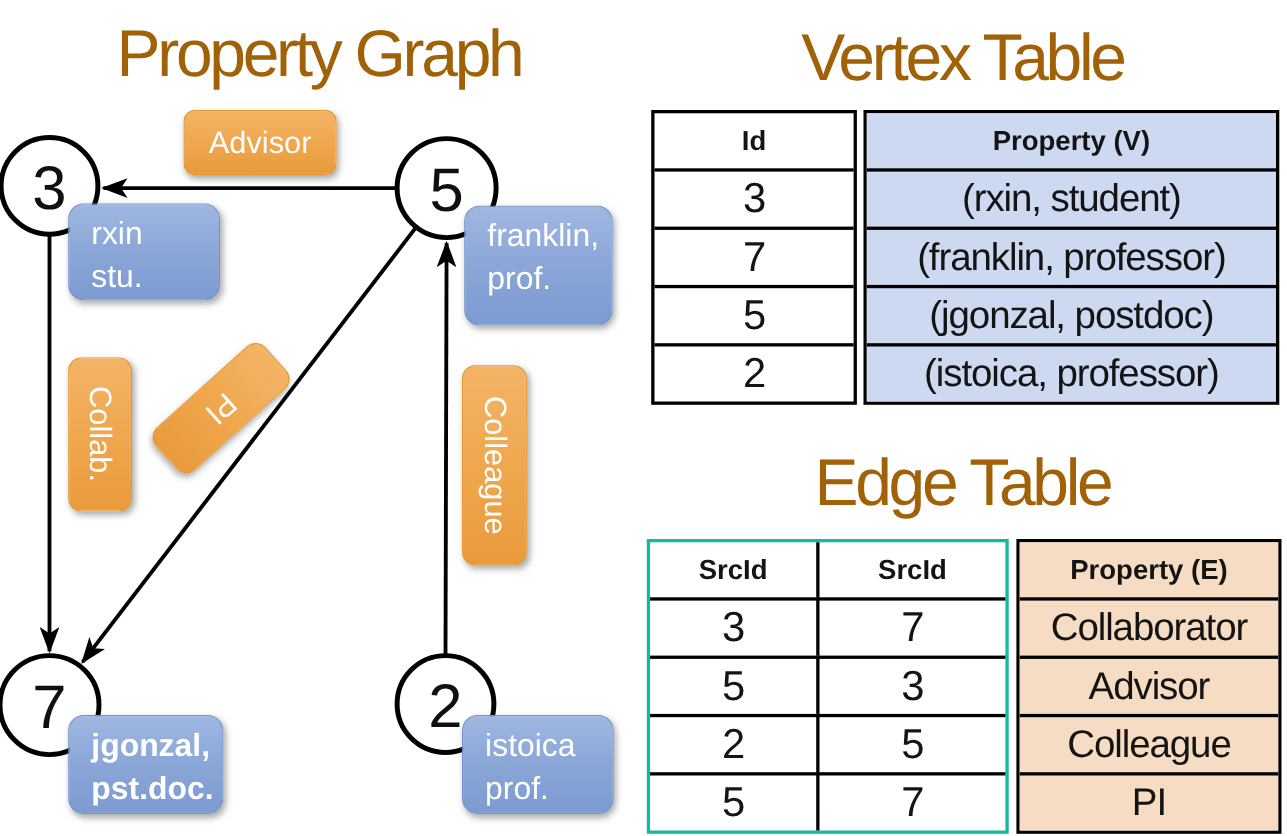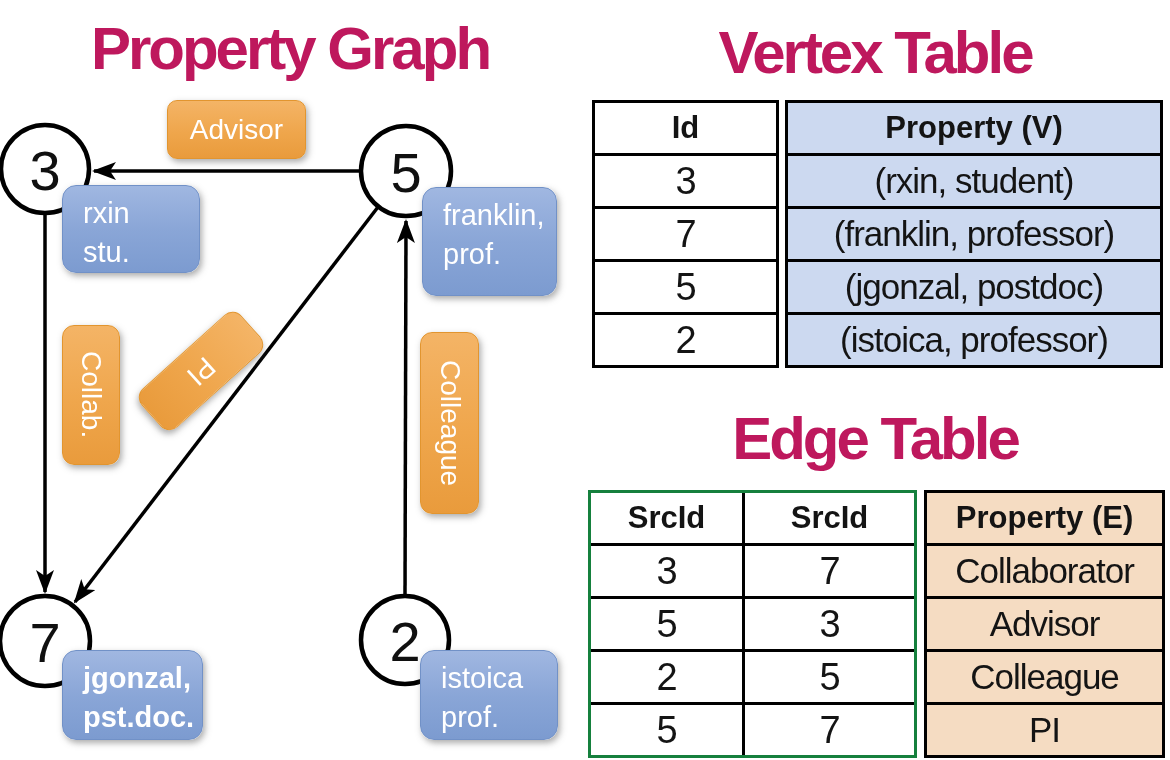--- a/index.html
+++ b/index.html
@@ -1,21 +1,21 @@
 <!DOCTYPE html>
 <html><head>
 <meta charset="utf-8">
 <style>
   html,body{margin:0;padding:0;background:#fff;}
   #app{position:relative;width:1170px;height:760px;background:#fff;overflow:hidden;
        font-family:"Liberation Sans","DejaVu Sans",sans-serif;color:#111;}
 
   
-  .big-title{position:absolute;text-align:center;font-size:60px;font-weight:700;
-             letter-spacing:-3px;color:#be185d;white-space:nowrap;}
+  .big-title{position:absolute;text-align:center;font-size:60px;font-weight:400;
+             letter-spacing:-3px;color:#a16207;white-space:nowrap;}
 
   
   #graph-panel{position:absolute;left:0;top:0;width:580px;height:760px;}
   #graph-svg{position:absolute;left:0;top:0;z-index:1;}
   .node-num{position:absolute;z-index:2;width:90px;text-align:center;
             font-size:56px;font-weight:400;color:#101010;}
 
   .pill{position:absolute;z-index:3;border-radius:12px;color:#fff;
         box-shadow:2px 3px 6px rgba(90,90,90,.5);}
   .pill.orange{background:linear-gradient(180deg,#F4B466 0%,#EFA64C 55%,#E99B3C 100%);
@@ -27,25 +27,25 @@
   .pill.v{display:flex;align-items:center;justify-content:center;
           writing-mode:vertical-rl;font-size:28px;}
   .pill.prop{font-size:29px;line-height:39px;padding:8px 0 12px 20px;box-sizing:border-box;}
 
   
   .tbl{position:absolute;display:flex;}
   .tcol{border:3px solid #000;background:#fff;}
   .tcell{height:50px;display:flex;align-items:center;justify-content:center;
          font-size:38px;letter-spacing:-1px;color:#141414;border-top:3px solid #000;}
   .tcell:first-child{border-top:none;}
-  .tcell.head{font-weight:bold;font-size:31px;letter-spacing:0;}
+  .tcell.head{font-weight:bold;font-size:25px;letter-spacing:0;}
   .tcell.small{font-size:35px;}
   .vfill .tcell{background:#CCD9F0;}
   .efill .tcell{background:#F5DCC2;}
-  .twocol{display:grid;grid-template-columns:151px 172px;border:3px solid #15803d;}
+  .twocol{display:grid;grid-template-columns:151px 172px;border:3px solid #14b8a6;}
   .twocol .tcell{border-top:none;}
   .twocol .tcell:nth-child(2n){border-left:3px solid #000;}
   .twocol .tcell:nth-child(n+3){border-top:3px solid #000;}
 </style>
 </head>
 <body>
 
 <div id="app">
 
   <div id="graph-panel">

